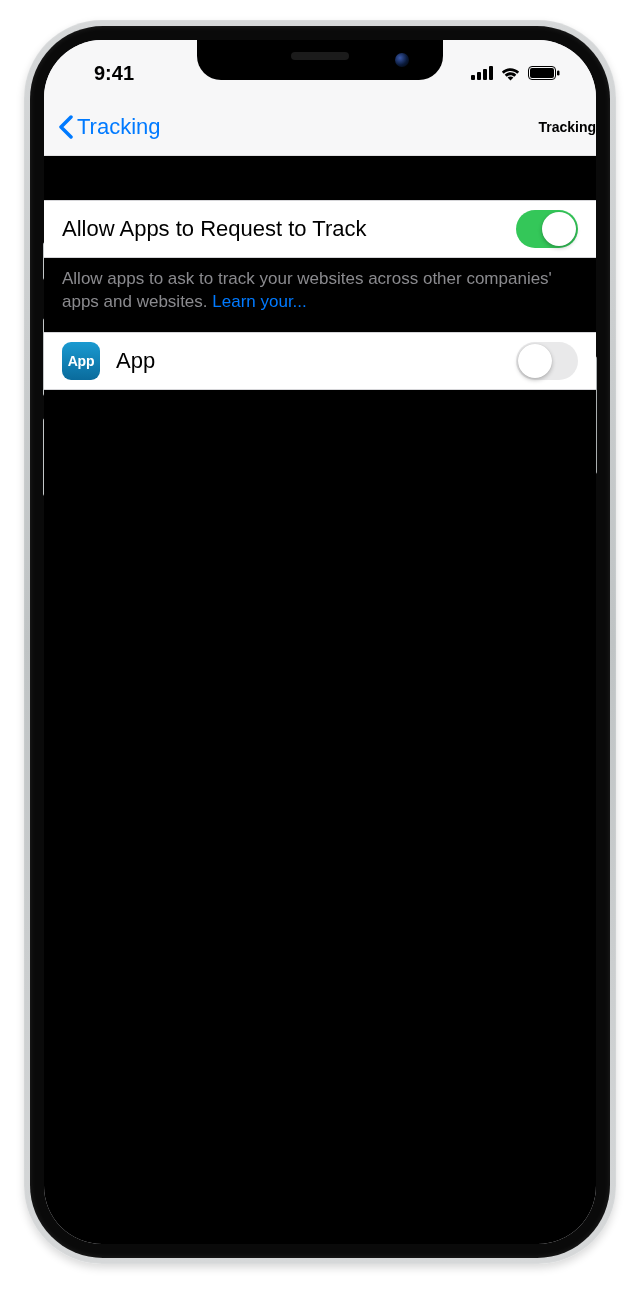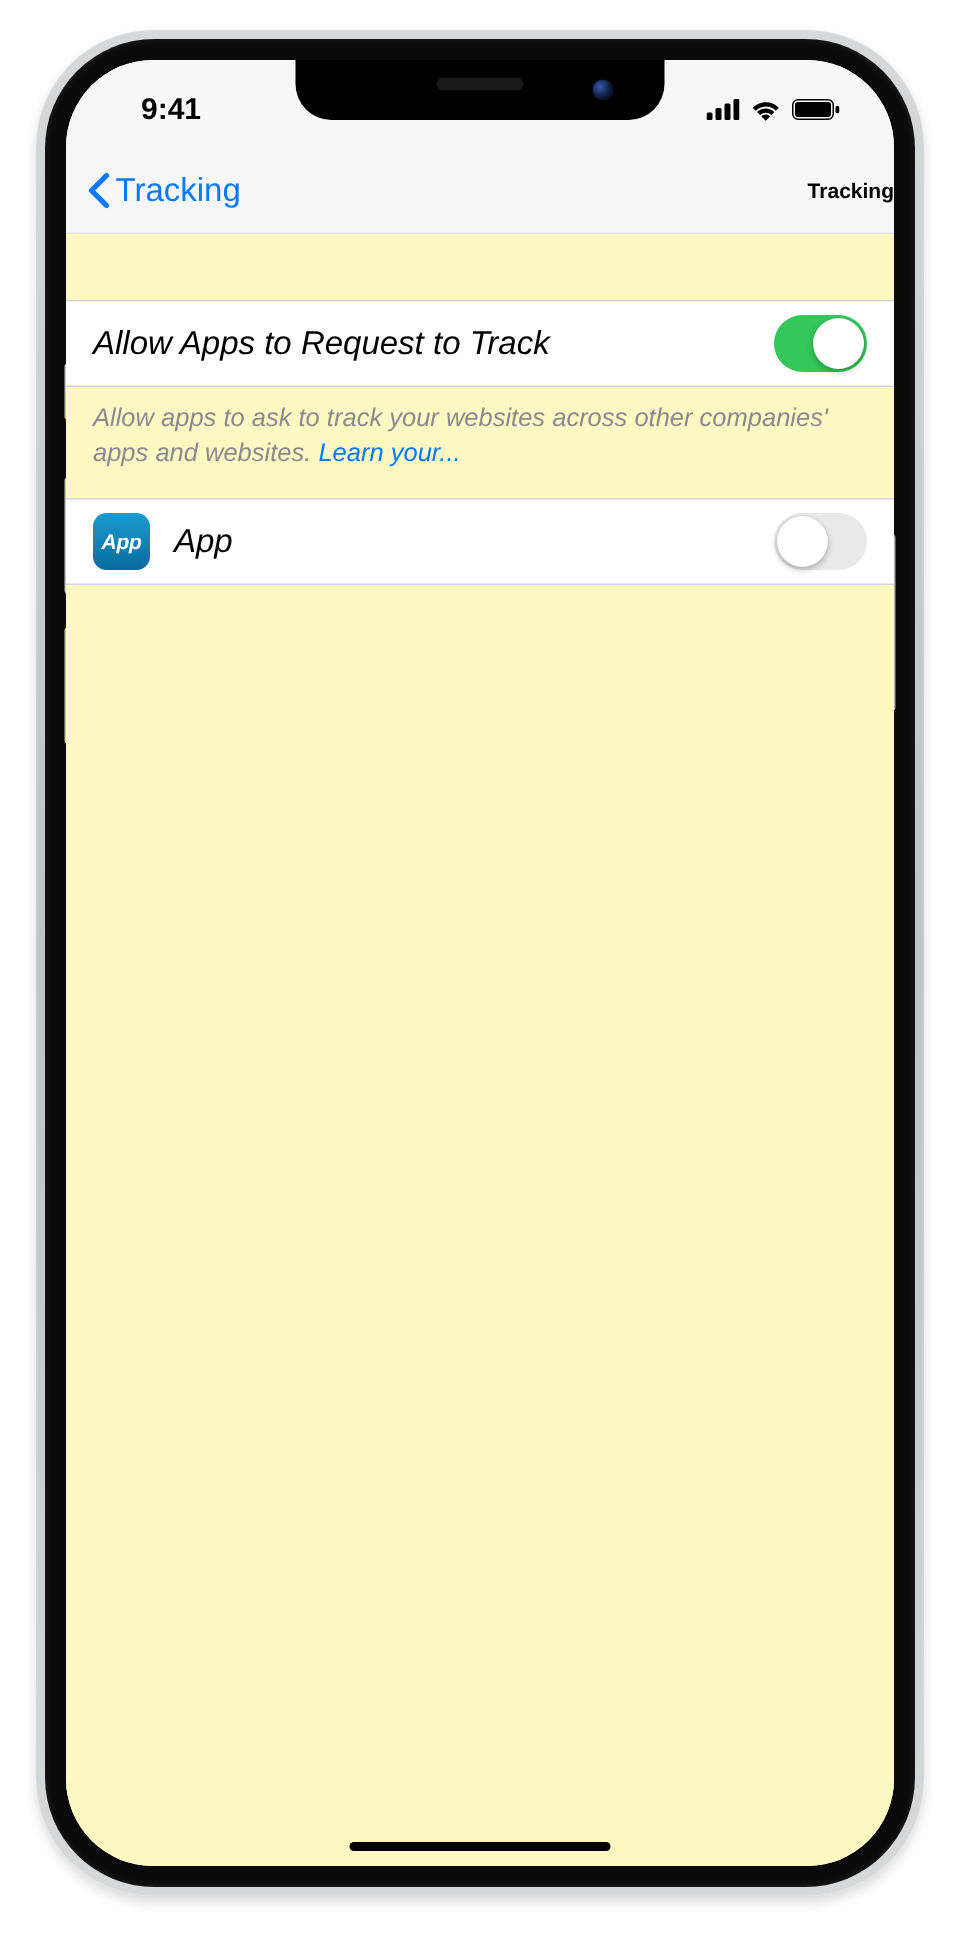--- a/index.html
+++ b/index.html
@@ -152,22 +152,21 @@
       color: #000;
       pointer-events: none;
     }
     
     .content {
       position: absolute;
       top: 116px;
       left: 0;
       right: 0;
       bottom: 0;
-      background: #fef9c3;
-      font-style: italic;
+      background: #000000;
     }
     .section-gap {
       height: 44px;
     }
     .cell {
       background: #fff;
       min-height: 58px;
       display: flex;
       align-items: center;
       padding: 0 18px;

